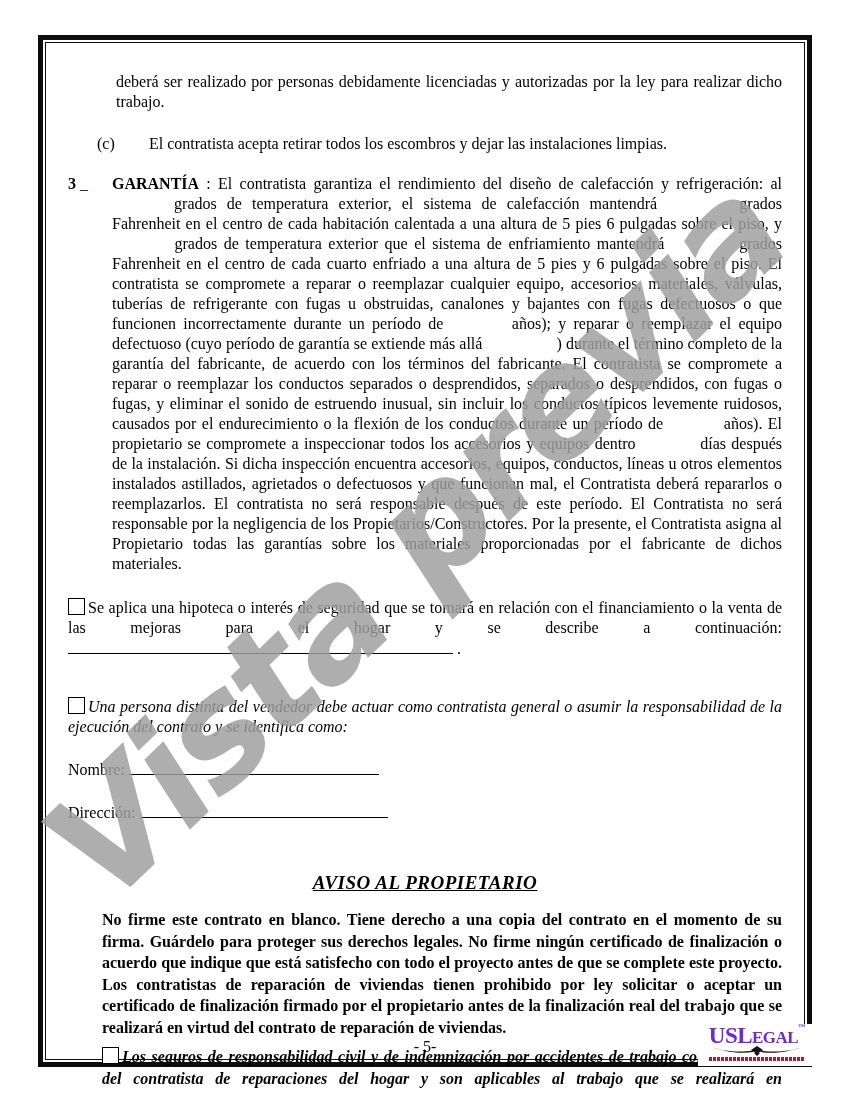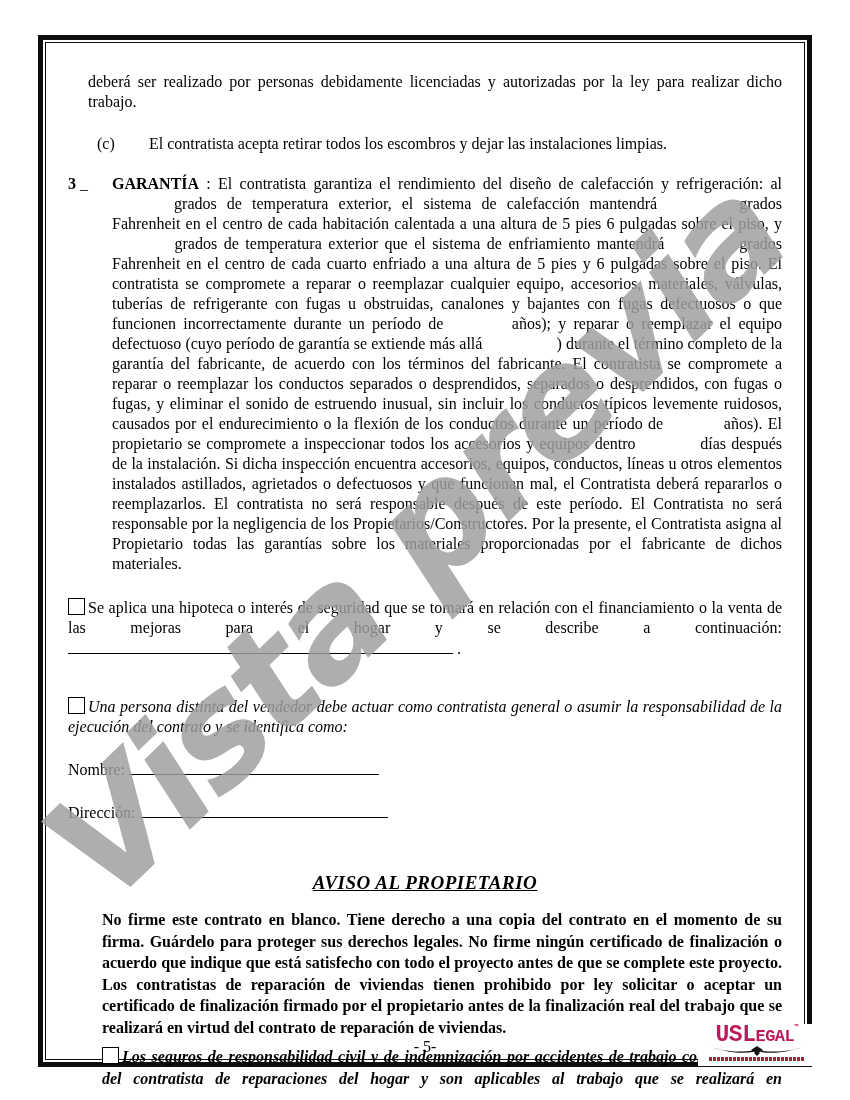--- a/index.html
+++ b/index.html
@@ -18,21 +18,21 @@
     position:absolute;left:2px;top:2px;right:2px;bottom:2px;
     border:1.5px solid #0d0d0d;
   }
   
   .content{
     position:absolute;left:68px;right:68px;top:40px;
     font-size:16px;line-height:20px;
   }
   p{margin:0;}
   .just{text-align:justify;}
-  .indent{margin-left:20px;}
+  .indent{margin-left:48px;}
   .cont-par{margin-top:32px;}
   .clause-c{margin-top:22px;margin-left:29px;}
   .clause-c .c-label{display:inline-block;width:52px;}
   .numbered{position:relative;margin-top:20px;margin-left:44px;}
   .clause-num{
     position:absolute;left:-44px;top:0;font-weight:bold;white-space:nowrap;
   }
   .clause-num .num-underscore{font-weight:normal;}
   .blank{display:inline-block;height:1px;}
   .fill-line{
@@ -122,21 +122,21 @@
 
   <p class="cb-par-3"><span class="checkbox"></span><span>Los seguros de responsabilidad civil y de indemnización por accidentes de trabajo corren a cargo del contratista de reparaciones del hogar y son aplicables al trabajo que se realizará en</span></p>
 
 </div>
 
 <div class="page-num">- 5-</div>
 
 <div class="watermark" style="color: rgb(159, 159, 159);">Vista previa</div>
 
 <div class="logo">
-  <span class="logo-text" style="color: #be185d; font-family: Liberation Mono, monospace;"><span class="logo-large">USL</span><span class="logo-small">EGAL</span><span class="logo-tm">™</span></span>
+  <span class="logo-text" style="color: #6d28d9;"><span class="logo-large">USL</span><span class="logo-small">EGAL</span><span class="logo-tm">™</span></span>
   <svg class="logo-eagle" width="100" height="11" viewBox="0 0 100 11">
     <path d="M50,1 L56,5 L50,9 L44,5 Z" fill="#111"></path>
     <path d="M2,1 C16,7 34,7.5 46,5.5 L46,7 C32,9.5 14,6 2,1 Z" fill="#111"></path>
     <path d="M98,1 C84,7 66,7.5 54,5.5 L54,7 C68,9.5 86,6 98,1 Z" fill="#111"></path>
     <path d="M47,8 L50,11 L53,8 Z" fill="#111"></path>
   </svg>
   <div class="logo-strip"></div>
 </div>
 
 </body></html>

